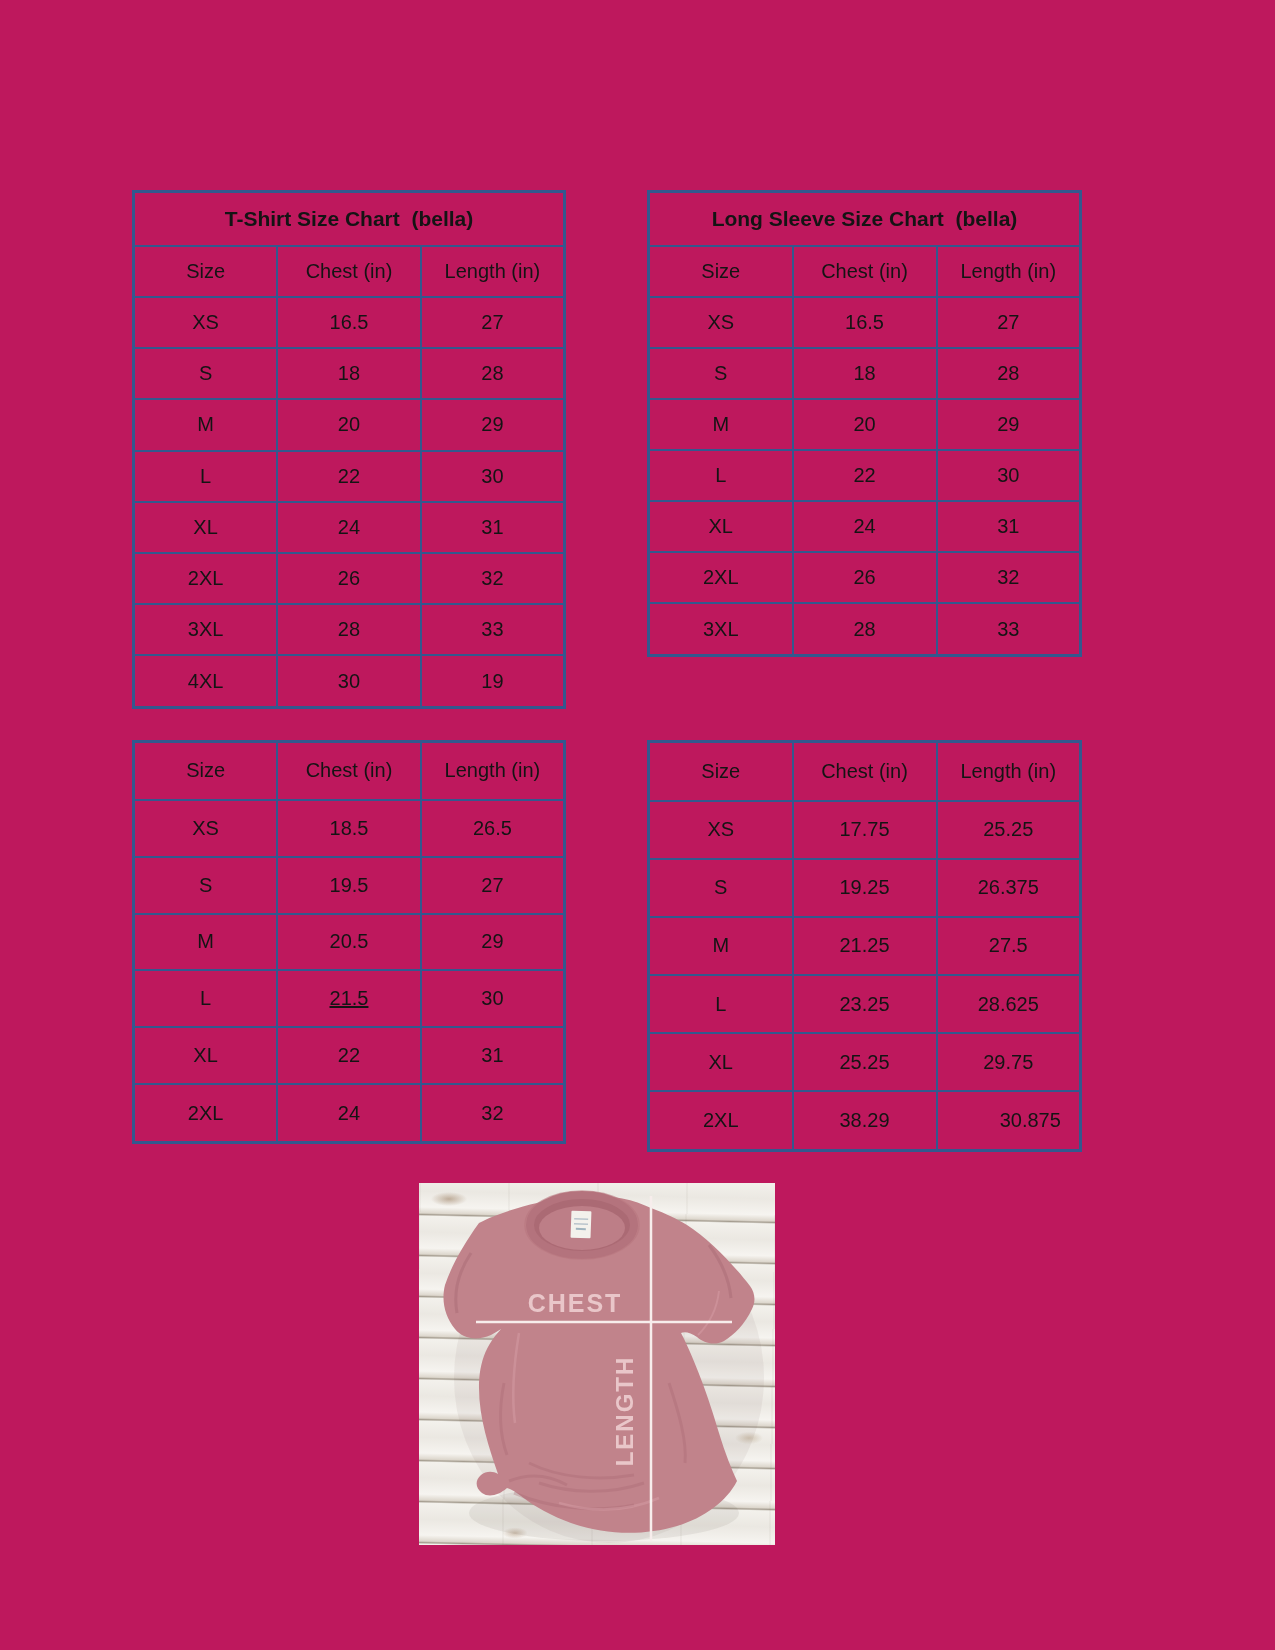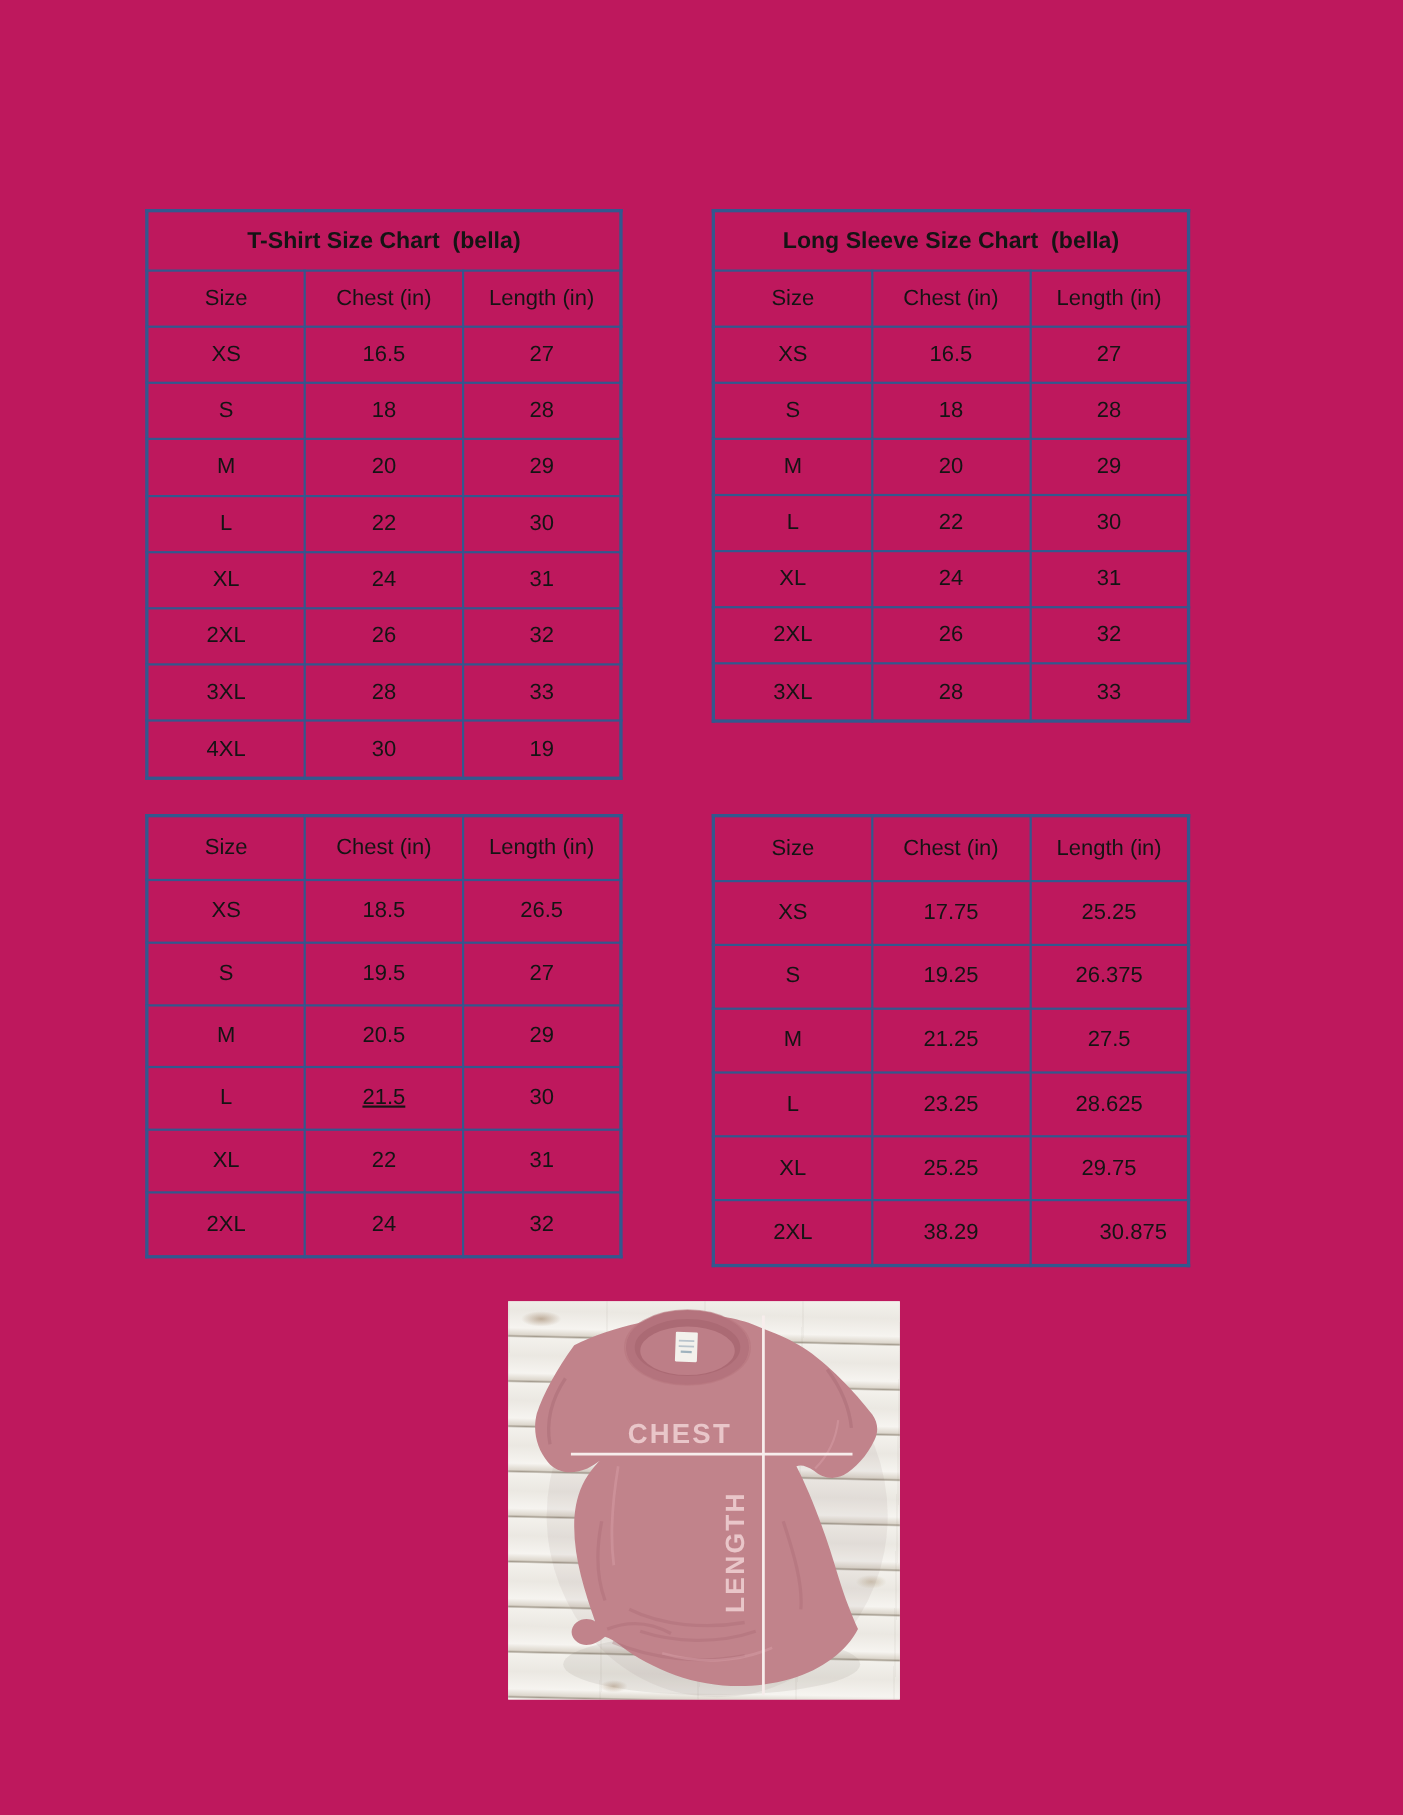--- a/index.html
+++ b/index.html
@@ -41,21 +41,21 @@
     white-space: pre-wrap;
   }
   #table-tshirt     { left: 132px; top: 190px; width: 434px; height: 519px; }
   #table-longsleeve { left: 647px; top: 190px; width: 435px; height: 467px; }
   #table-sweatshirt { left: 132px; top: 740px; width: 434px; height: 404px; }
   #table-hoodie     { left: 647px; top: 740px; width: 435px; height: 412px; }
 
   
   .photo {
     position: absolute;
-    left: 462px;
+    left: 419px;
     top: 1183px;
     width: 356px;
     height: 362px;
     overflow: hidden;
     
     background-color: #f0ede8;
     background-image:
       radial-gradient(ellipse 26px 10px at 30px 16px,  rgba(150,120,90,.55) 0%, rgba(150,120,90,0) 70%),
       radial-gradient(ellipse 18px 8px  at 96px 350px, rgba(160,130,100,.45) 0%, rgba(160,130,100,0) 70%),
       radial-gradient(ellipse 20px 9px  at 330px 255px,rgba(165,140,105,.40) 0%, rgba(165,140,105,0) 70%),

